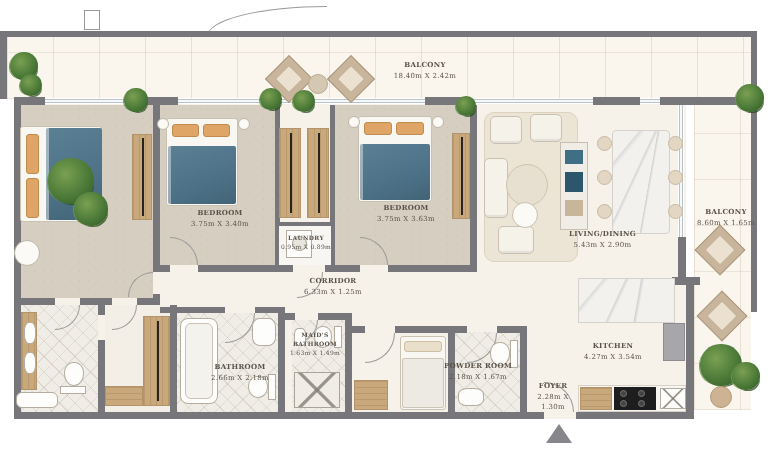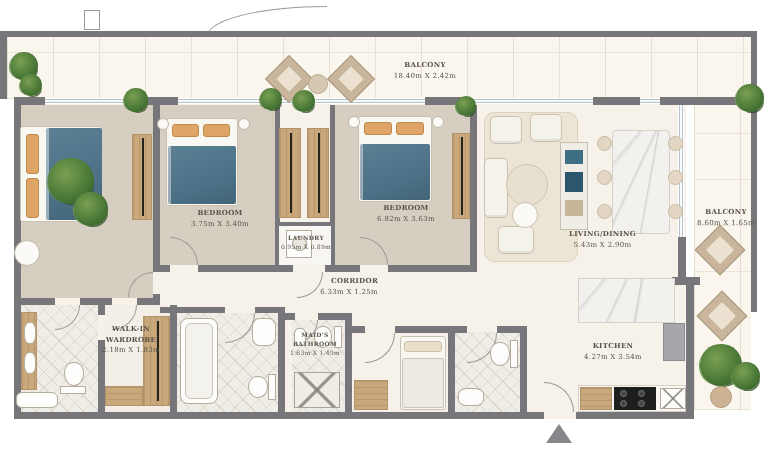--- a/index.html
+++ b/index.html
@@ -264,44 +264,52 @@
   <div class="lbl" style="left:350px;top:60px;width:150px;">
     <div class="nm">BALCONY</div>
     <div>18.40m X 2.42m</div>
   </div>
   <div class="lbl" style="left:176px;top:208px;width:88px;">
     <div class="nm">BEDROOM</div>
     <div>3.75m X 3.40m</div>
   </div>
   <div class="lbl" style="left:362px;top:203px;width:88px;">
     <div class="nm">BEDROOM</div>
-    <div>6.82m X 3.63m</div>
+    <div>3.75m X 3.63m</div>
   </div>
   <div class="lbl" style="left:278px;top:233px;width:56px;font-size:6px;">
     <div class="nm">LAUNDRY</div>
     <div>0.95m X 0.89m</div>
   </div>
   <div class="lbl" style="left:545px;top:229px;width:115px;">
     <div class="nm">LIVING/DINING</div>
     <div>5.43m X 2.90m</div>
   </div>
   <div class="lbl" style="left:697px;top:207px;width:58px;">
     <div class="nm">BALCONY</div>
     <div>8.60m X 1.65m</div>
   </div>
-  <div class="lbl" style="left:288px;top:276px;width:90px;text-align:right;">
+  <div class="lbl" style="left:288px;top:276px;width:90px;">
     <div class="nm">CORRIDOR</div>
     <div>6.33m X 1.25m</div>
   </div>
-  <div class="lbl" style="left:100px;top:324px;width:62px;">
-    <div class="nm">WALK-IN WARDROBE</div>
-    <div>2.18m X 1.83m</div>
+  <div class="lbl" style="left:198px;top:362px;width:84px;">
+    <div class="nm">BATHROOM</div>
+    <div>2.66m X 2.18m</div>
   </div>
   <div class="lbl" style="left:286px;top:330px;width:58px;font-size:6px;">
     <div class="nm">MAID'S BATHROOM</div>
     <div>1.63m X 1.49m</div>
   </div>
+  <div class="lbl" style="left:432px;top:361px;width:92px;">
+    <div class="nm">POWDER ROOM</div>
+    <div>2.18m X 1.67m</div>
+  </div>
   <div class="lbl" style="left:558px;top:341px;width:110px;">
     <div class="nm">KITCHEN</div>
     <div>4.27m X 3.54m</div>
   </div>
+  <div class="lbl" style="left:526px;top:381px;width:54px;">
+    <div class="nm">FOYER</div>
+    <div>2.28m X 1.30m</div>
+  </div>
 
 </div>
 
 </body></html>

